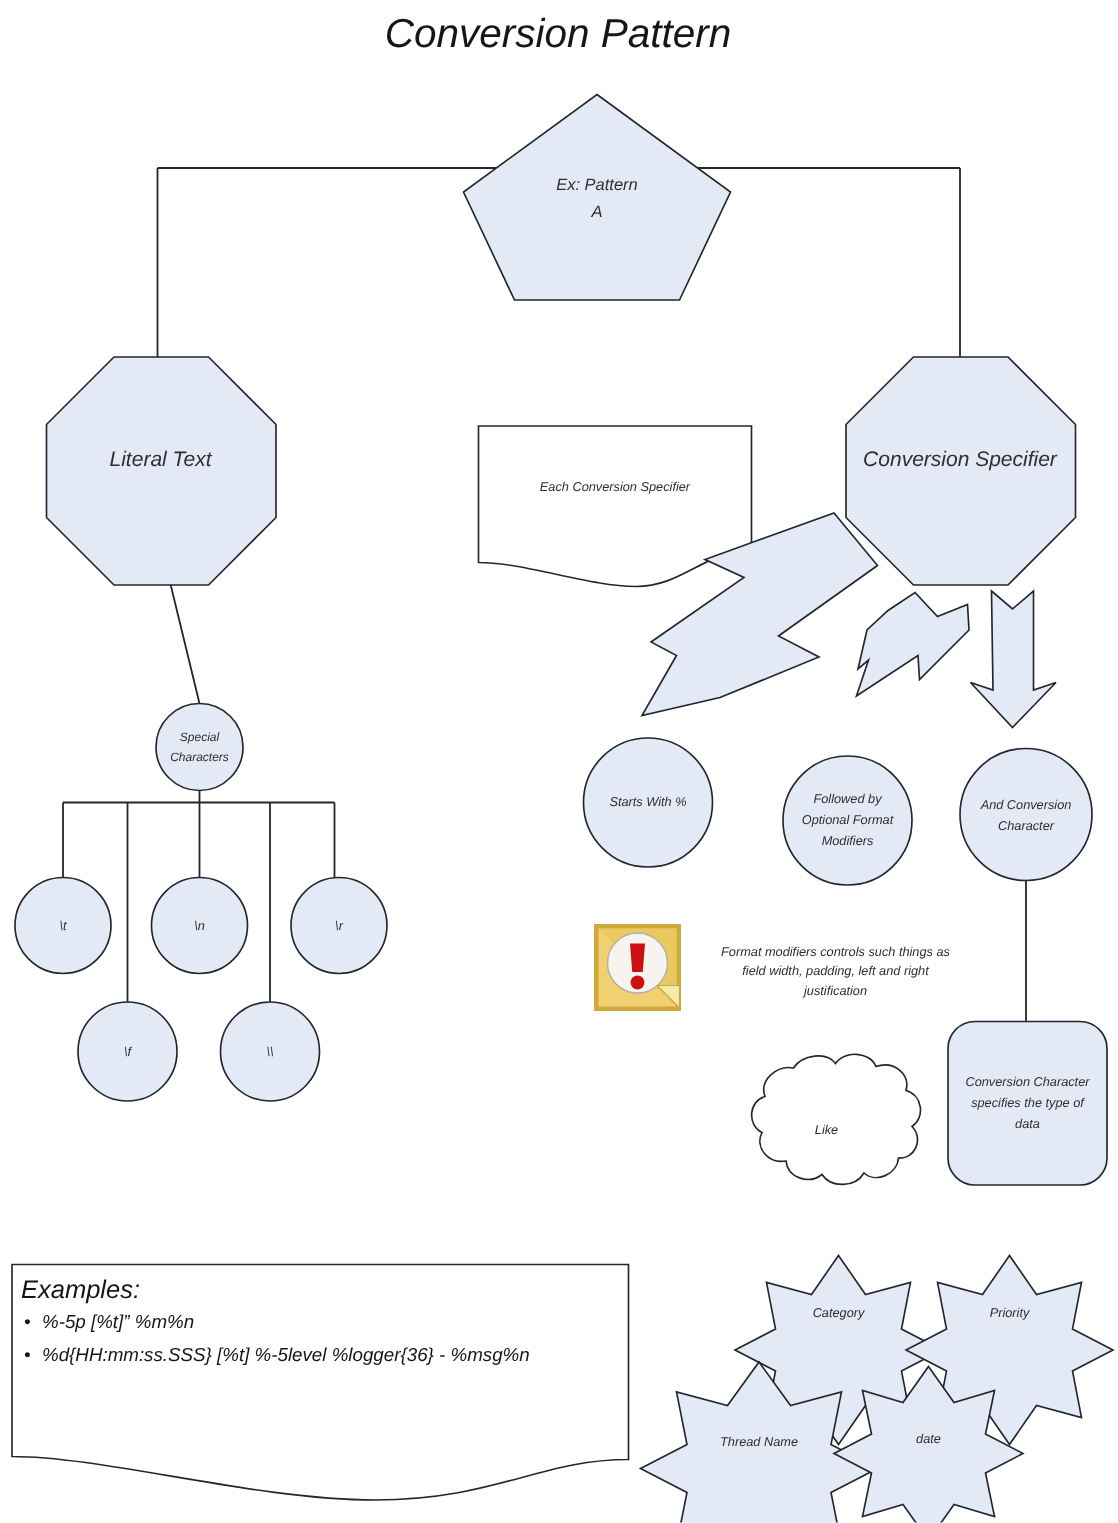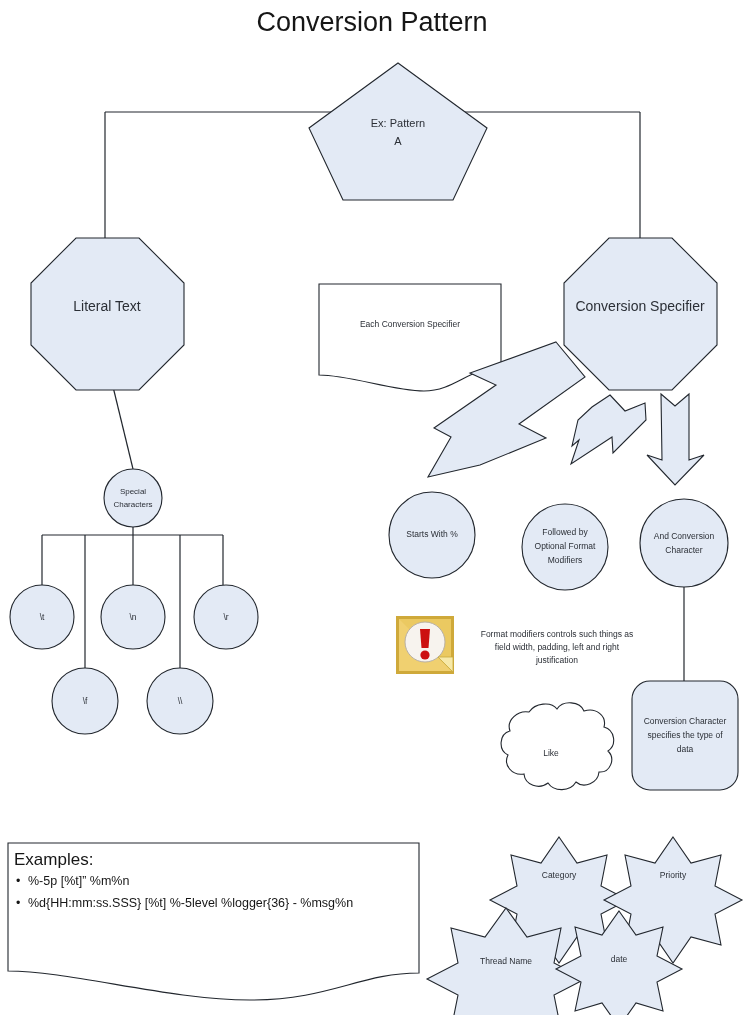--- a/index.html
+++ b/index.html
@@ -12,20 +12,21 @@
     width: 745px;
     height: 1015px;
     font-family: "Liberation Sans", sans-serif;
     color: #1a1a1a;
     overflow: hidden;
   }
   #canvas-wrap {
     position: relative;
     width: 745px;
     height: 794px;
+    font-style: italic;
   }
   svg#diagram {
     position: absolute;
     top: 0;
     left: 0;
     width: 745px;
     height: 1015px;
     display: block;
   }
   .shape {

